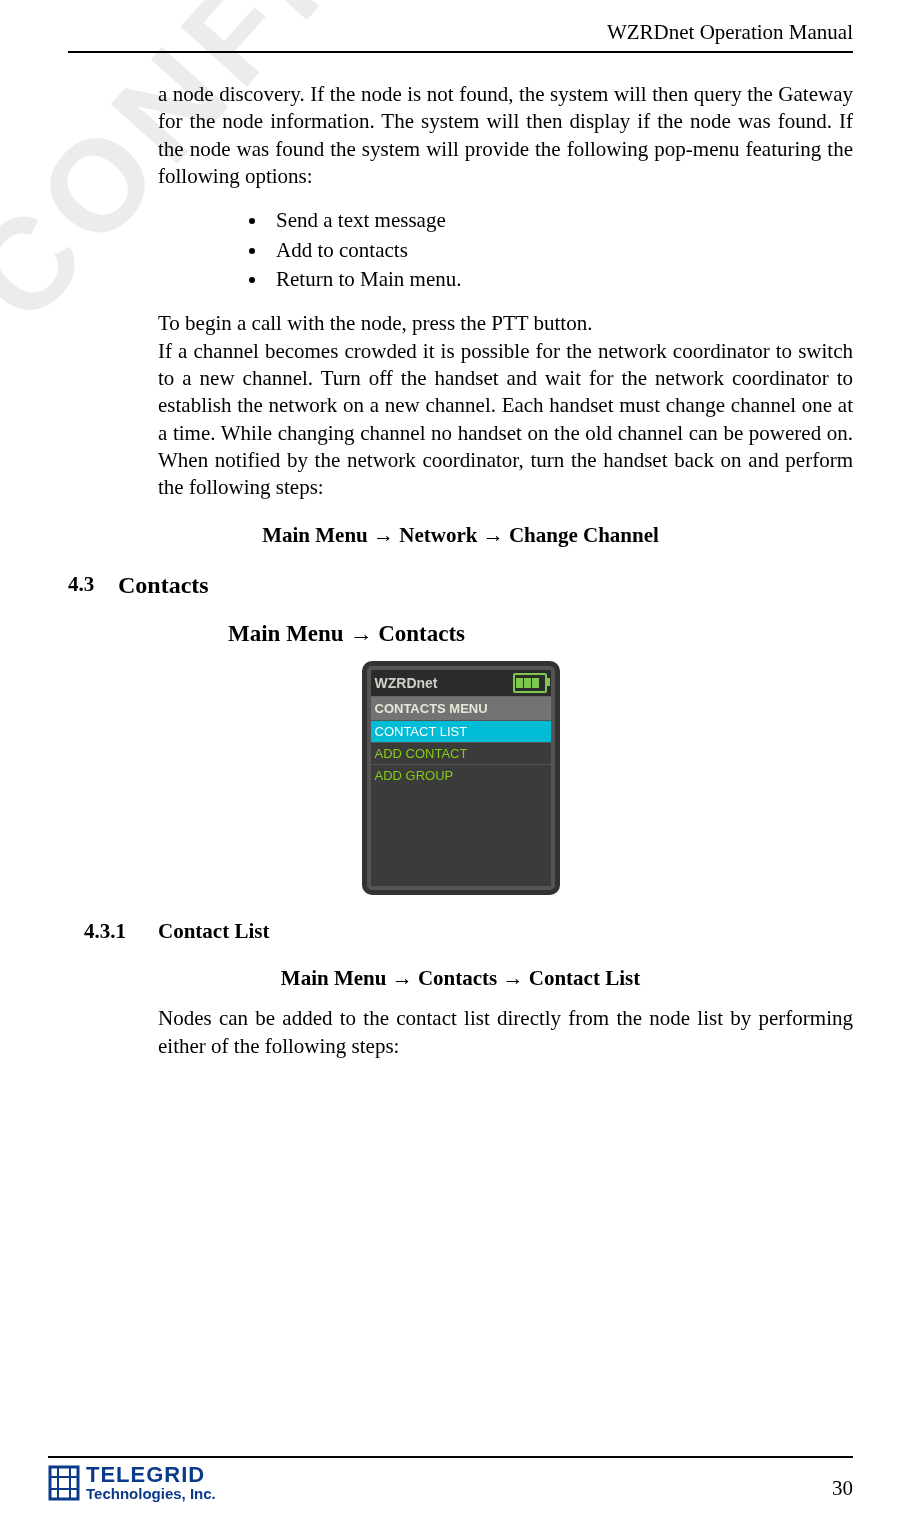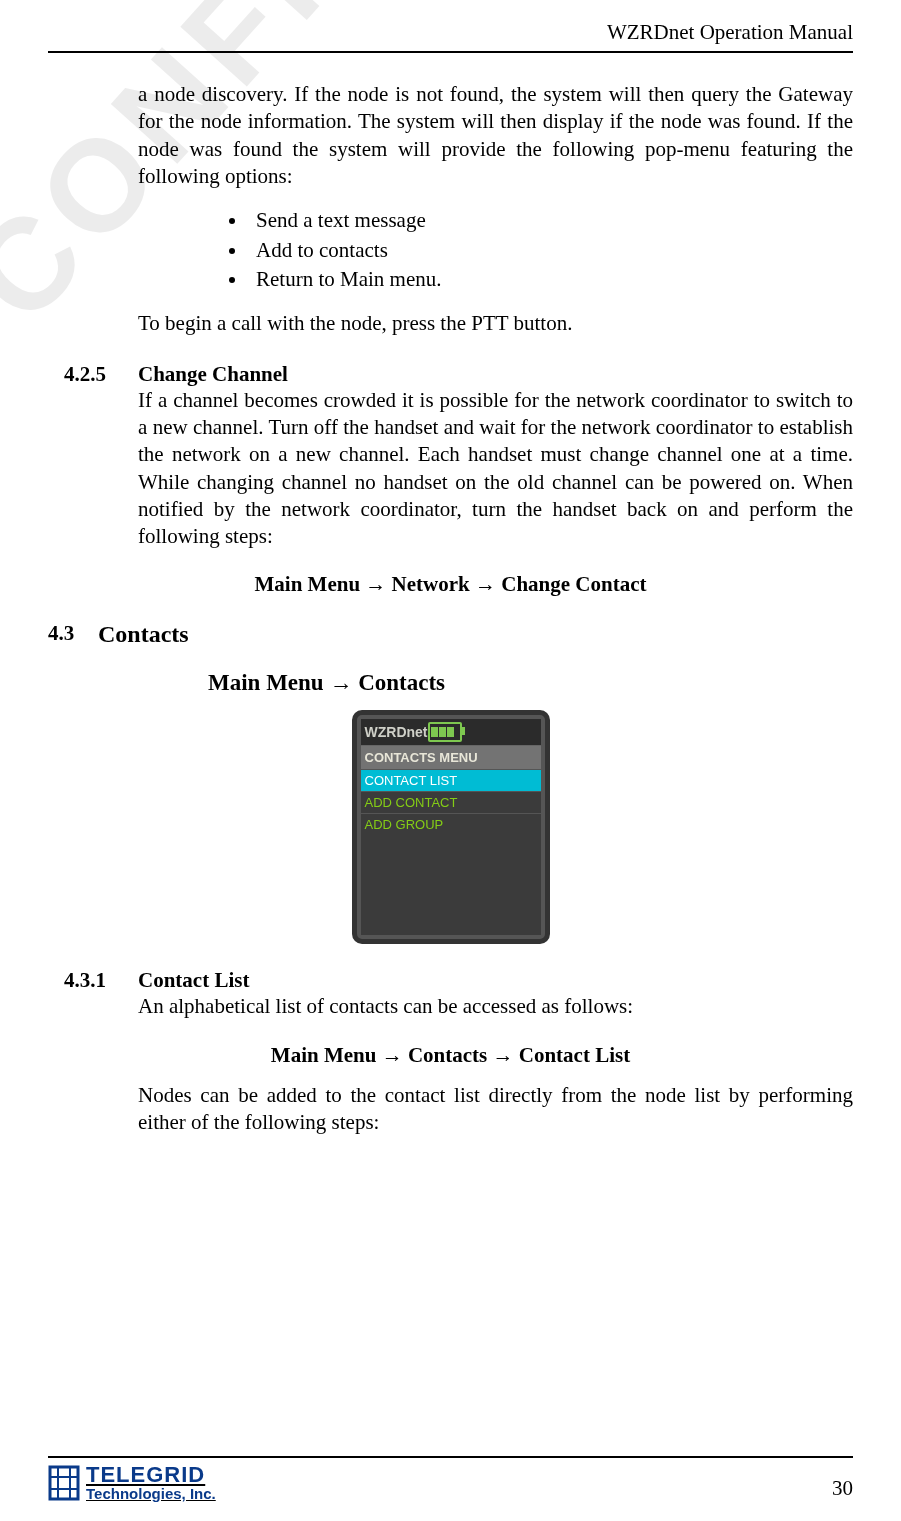--- a/index.html
+++ b/index.html
@@ -26,20 +26,21 @@
       transform-origin: 0 100%;
       font-weight: bold;
       letter-spacing: 10px;
       pointer-events: none;
       z-index: 0;
       font-family: Arial, sans-serif;
     }
     .content {
       position: relative;
       z-index: 1;
+      margin-left: 20px;
     }
     .header-title {
       text-align: right;
       font-size: 21px;
       padding-bottom: 6px;
       border-bottom: 2px solid #000;
       margin-bottom: 28px;
     }
     .body-text {
       font-size: 21px;
@@ -102,21 +103,21 @@
     }
     .device {
       width: 180px;
       border: 5px solid #333;
       border-radius: 10px;
       background: #555;
       padding: 4px;
     }
     .device-status {
       display: flex;
-      justify-content: flex-start;
+      justify-content: space-between;
       align-items: center;
       background: #2b2b2b;
       color: #cfd0c8;
       font-family: Arial, sans-serif;
       font-weight: bold;
       font-size: 14px;
       padding: 3px 4px;
     }
     .battery {
       width: 28px;
@@ -176,21 +177,20 @@
       display: flex;
       justify-content: space-between;
       align-items: flex-end;
       border-top: 2px solid #000;
       padding-top: 6px;
     }
     .logo {
       display: flex;
       align-items: flex-end;
       gap: 6px;
-      text-decoration: underline;
     }
     .logo-svg {
       width: 32px;
       height: 36px;
     }
     .logo-text {
       display: flex;
       flex-direction: column;
       line-height: 1;
     }
@@ -220,26 +220,22 @@
     <div class="header-title">WZRDnet Operation Manual</div>
 
     <div class="body-text">a node discovery.  If the node is not found, the system will then query the Gateway for the node information.  The system will then display if the node was found.  If the node was found the system will provide the following pop-menu featuring the following options:</div>
     <ul class="bullets">
       <li>Send a text message</li>
       <li>Add to contacts</li>
       <li>Return to Main menu.</li>
     </ul>
     <div class="body-text">To begin a call with the node, press the PTT button.</div>
 
-    <div class="sec-row">
-      <div class="sec-num">4.2.5</div>
-      <div class="sec-title">Change Channel</div>
-    </div>
     <div class="body-text">If a channel becomes crowded it is possible for the network coordinator to switch to a new channel.  Turn off the handset and wait for the network coordinator to establish the network on a new channel.  Each handset must change channel one at a time.  While changing channel no handset on the old channel can be powered on.  When notified by the network coordinator, turn the handset back on and perform the following steps:</div>
-    <div class="nav-path">Main Menu → Network → Change Contact</div>
+    <div class="nav-path">Main Menu → Network → Change Channel</div>
 
     <div class="sec-row lvl2">
       <div class="sec-num">4.3</div>
       <div class="sec-title">Contacts</div>
     </div>
     <div class="nav-path-left">Main Menu → Contacts</div>
 
     <div class="device-figure">
       <div class="device">
         <div class="device-status">
@@ -255,21 +251,20 @@
         <div class="menu-item">ADD CONTACT</div>
         <div class="menu-item">ADD GROUP</div>
         <div class="device-body"></div>
       </div>
     </div>
 
     <div class="sec-row">
       <div class="sec-num">4.3.1</div>
       <div class="sec-title">Contact List</div>
     </div>
-    <div class="body-text">An alphabetical list of contacts can be accessed as follows:</div>
     <div class="nav-path">Main Menu → Contacts → Contact List</div>
 
     <div class="body-text">Nodes can be added to the contact list directly from the node list by performing either of the following steps:</div>
   </div>
 
   <div class="footer">
     <div class="logo">
       <svg class="logo-svg" viewBox="0 0 32 36">
         <rect x="2" y="2" width="28" height="32" fill="none" stroke="#0a3a8a" stroke-width="3"></rect>
         <line x1="10" y1="2" x2="10" y2="34" stroke="#0a3a8a" stroke-width="2"></line>

